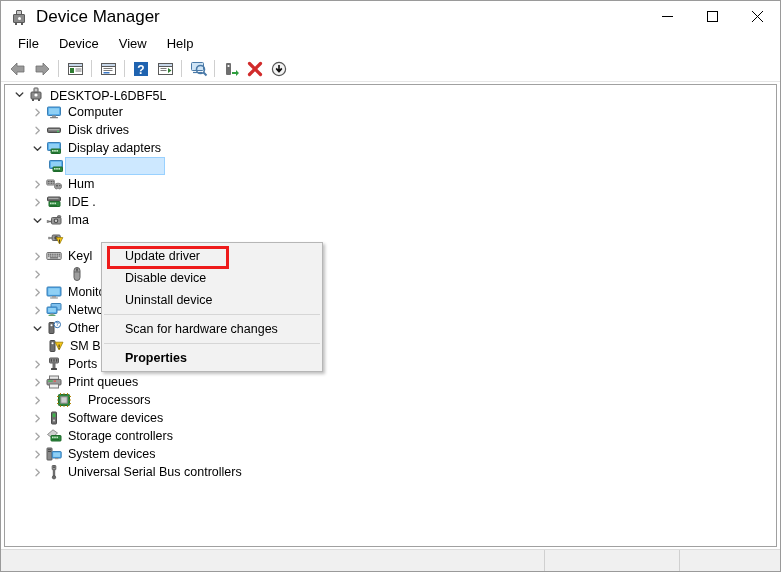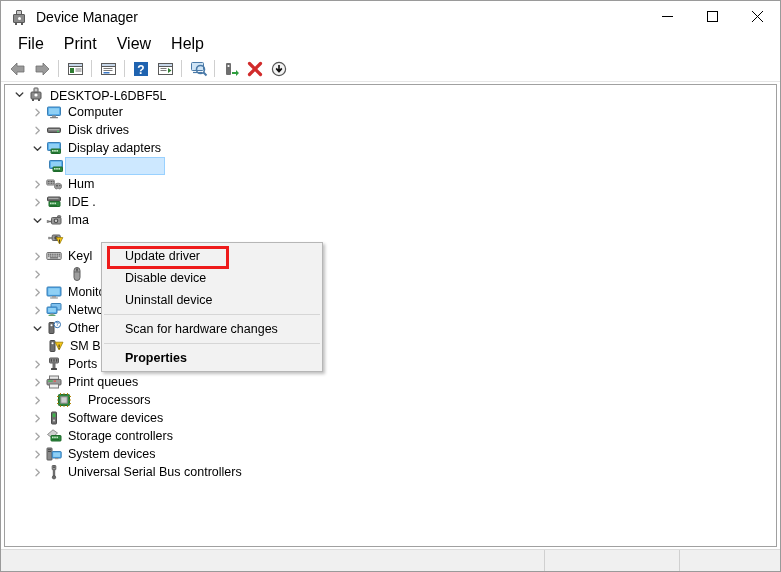--- a/index.html
+++ b/index.html
@@ -37,37 +37,37 @@
   }
   .app-icon .ai-dot {
     position: absolute; left: 8px; top: 9px; width: 3px; height: 3px;
     background: #ffffff; border-radius: 50%;
   }
   .app-icon .ai-leg1, .app-icon .ai-leg2 {
     position: absolute; top: 15px; width: 2px; height: 2px; background: #5a5a5a;
   }
   .app-icon .ai-leg1 { left: 5px; }
   .app-icon .ai-leg2 { left: 11px; }
-  #title-text { font-size: 14px; color: #000000; }
+  #title-text { font-size: 17px; color: #000000; }
   #caption-buttons { position: absolute; right: 0; top: 0; display: flex; height: 31px; }
   .cap-btn {
     width: 45px; height: 31px;
     display: flex; align-items: center; justify-content: center;
     background: #ffffff;
   }
   .cap-btn svg { display: block; }
   
   #menubar {
     height: 24px; min-height: 24px;
     background: #ffffff;
     display: flex; align-items: center;
     padding-left: 7px;
   }
   .menu-item {
-    font-size: 16px; color: #000000;
+    font-size: 13px; color: #000000;
     padding: 3px 10px 4px 10px;
     white-space: nowrap;
   }
   
   #toolbar {
     height: 26px; min-height: 26px;
     background: #ffffff;
     display: flex; align-items: center;
     padding-left: 5px;
     border-bottom: 1px solid #e6e6e6;
@@ -186,21 +186,21 @@
         <svg width="11" height="11" viewBox="0 0 11 11">
             <line x1="0" y1="0" x2="11" y2="11" stroke="#000" stroke-width="1"></line>
             <line x1="11" y1="0" x2="0" y2="11" stroke="#000" stroke-width="1"></line>
           </svg>
       </div>
     </div>
   </div>
 
   <div id="menubar">
     <div class="menu-item">File</div>
-    <div class="menu-item">Print</div>
+    <div class="menu-item">Device</div>
     <div class="menu-item">View</div>
     <div class="menu-item">Help</div>
   </div>
 
   <div id="toolbar">
     <div class="tb-btn">
       <svg width="18" height="16" viewBox="0 0 18 16">
         <path d="M8 2 L2 8 L8 14 L8 11 L15 11 L15 5 L8 5 Z" fill="#9b9b9b" stroke="#6e6e6e" stroke-width="0.8" stroke-linejoin="round"></path>
       </svg>
     </div>

